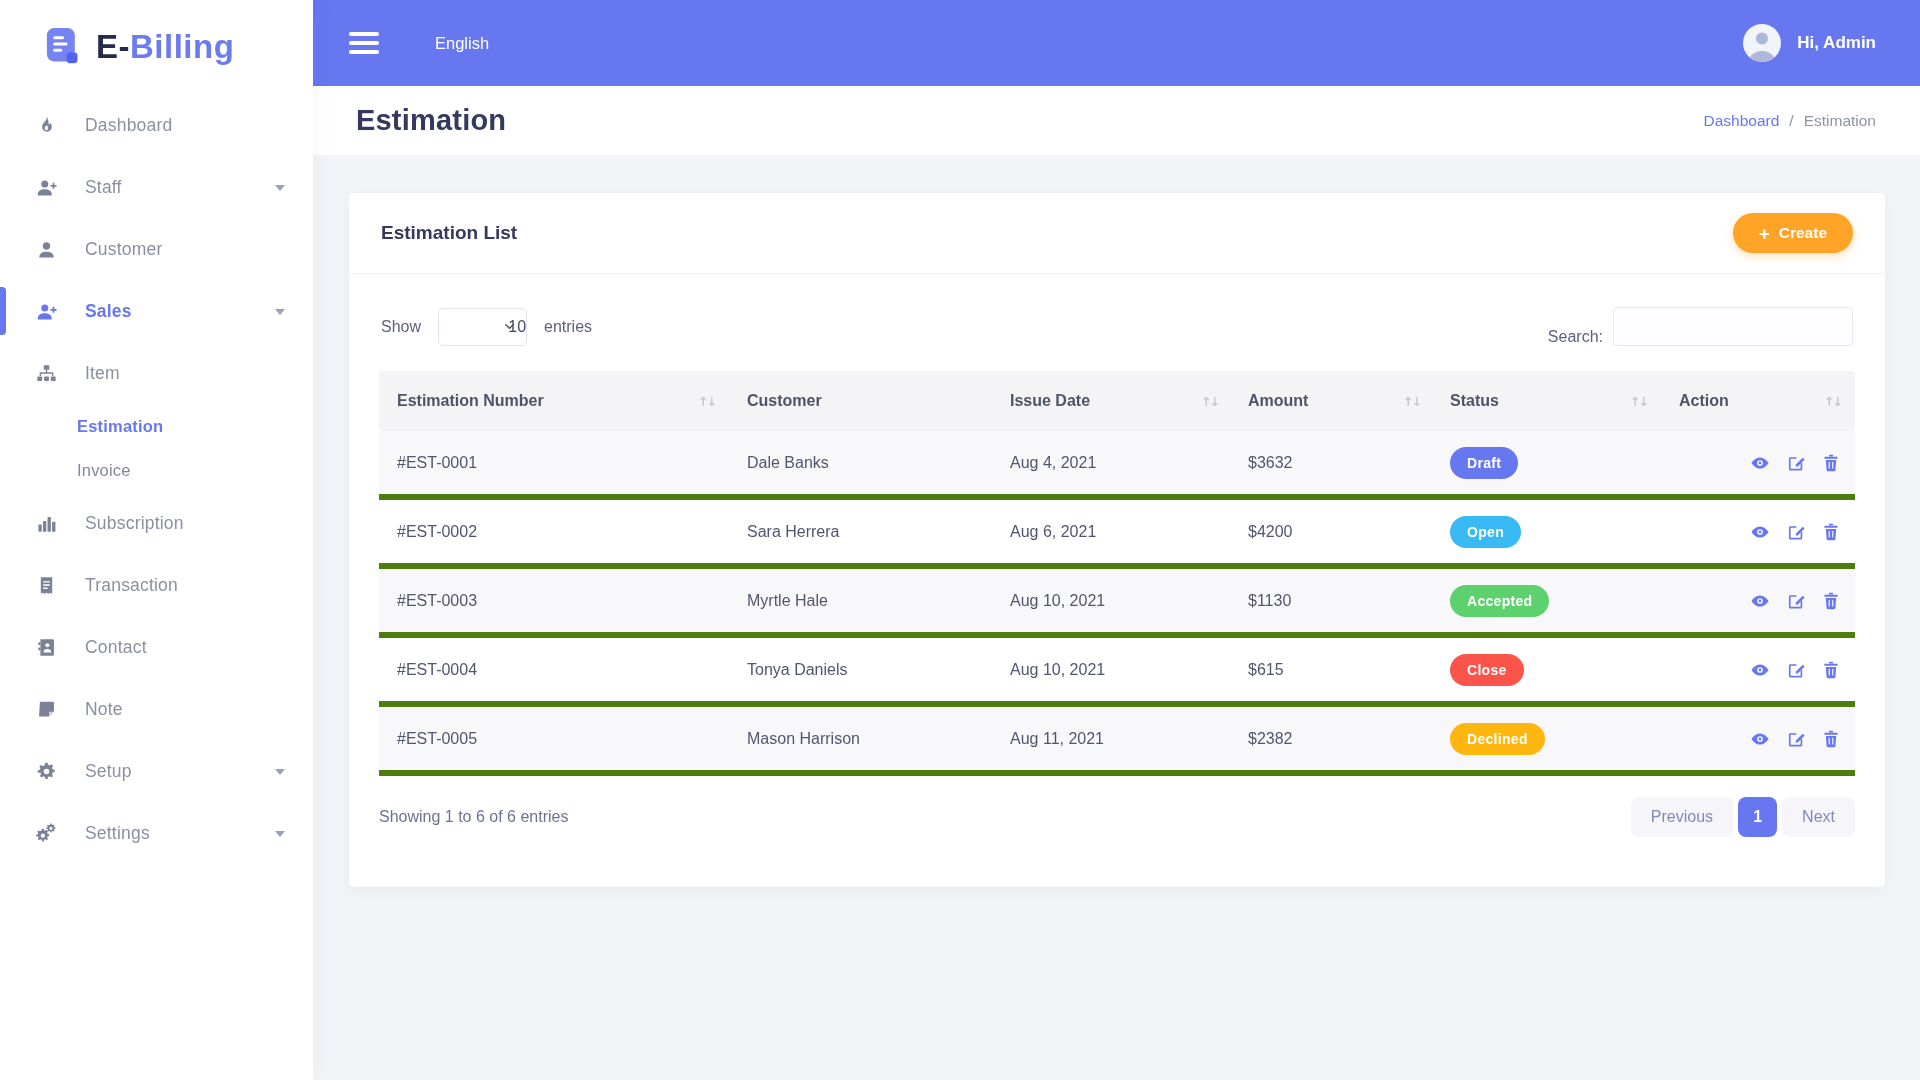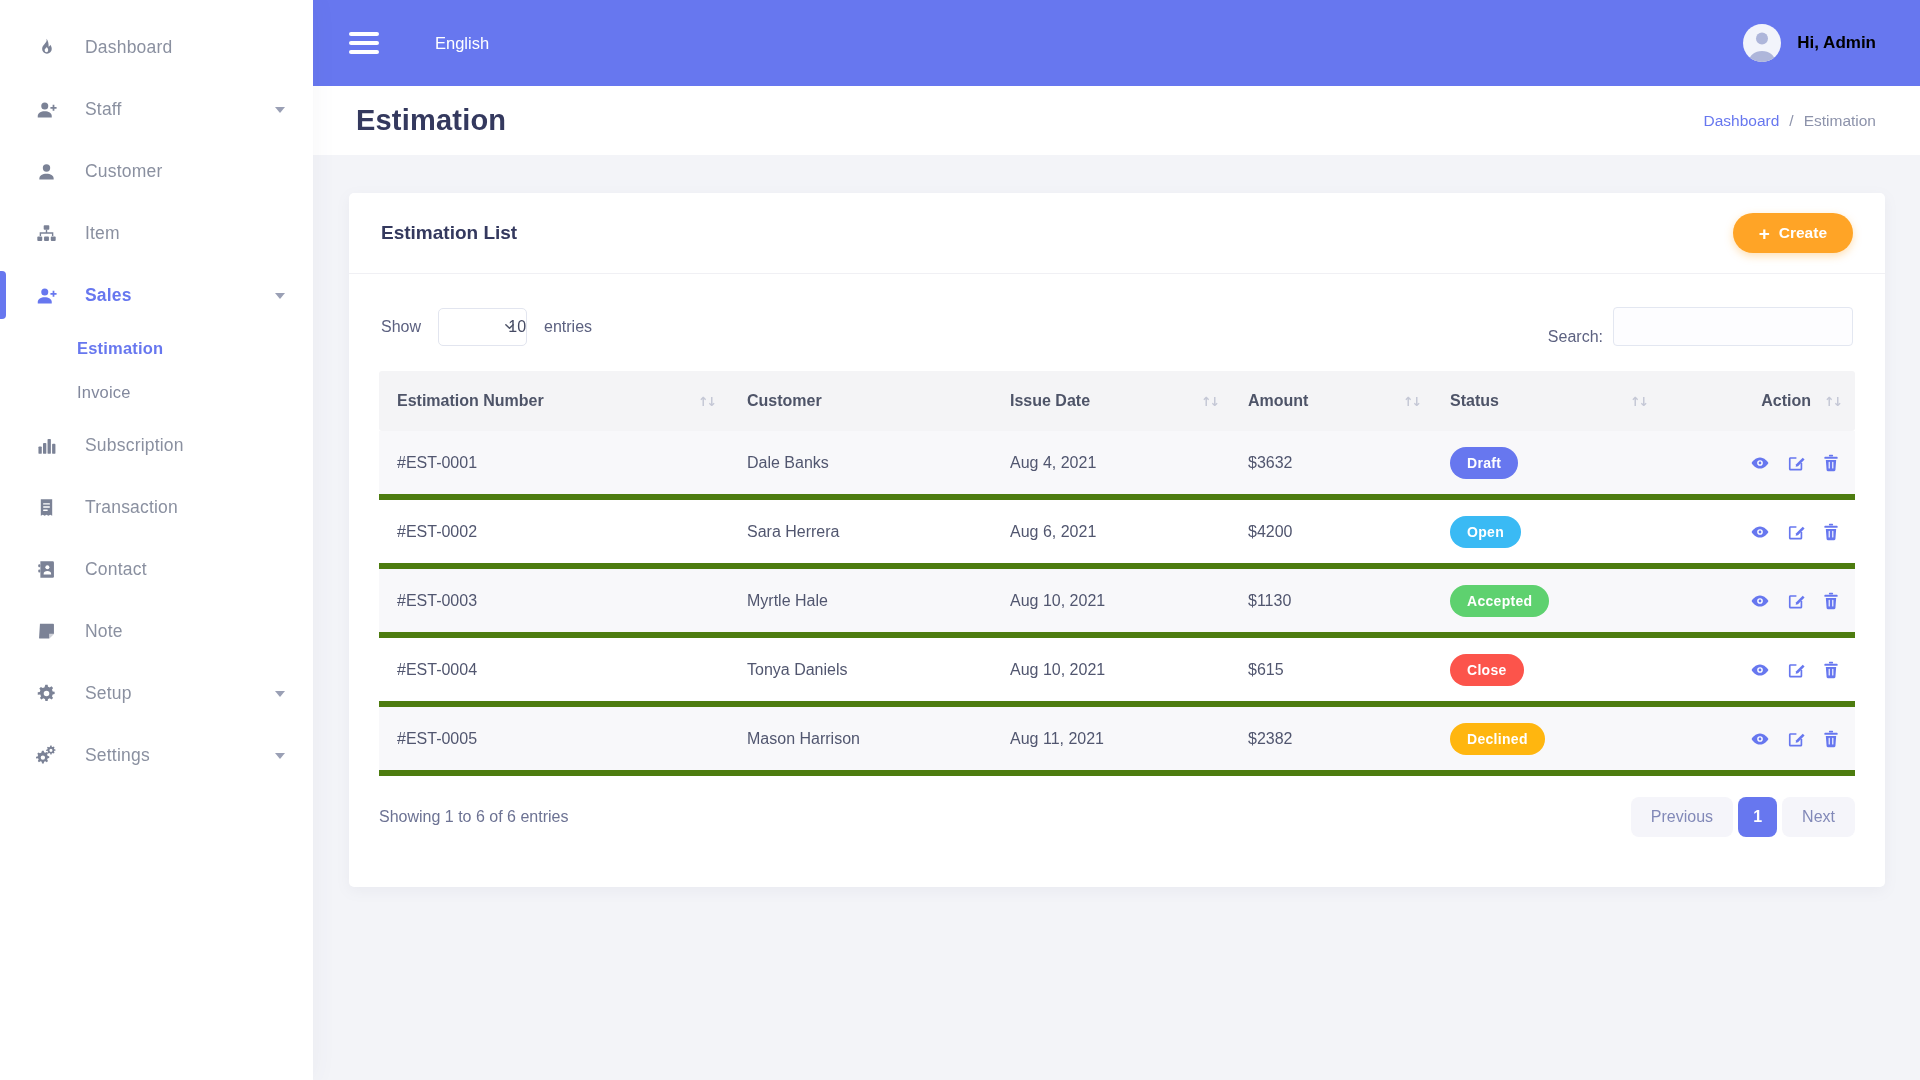--- a/index.html
+++ b/index.html
@@ -28,21 +28,21 @@
   .s-item.sub.active .s-label{color:#6777ef;font-weight:700;}
   
   .topbar{position:absolute;left:313px;top:0;right:0;height:86px;background:#6777ef;z-index:2;
           display:flex;align-items:center;}
   .hamburger{margin-left:36px;width:30px;height:22px;display:flex;flex-direction:column;justify-content:space-between;cursor:pointer;}
   .hamburger span{display:block;height:3.6px;background:#fff;border-radius:2px;}
   .lang{margin-left:56px;color:#fff;font-size:16.5px;cursor:pointer;}
   .top-right{margin-left:auto;margin-right:44px;display:flex;align-items:center;gap:16px;cursor:pointer;}
   .avatar{width:38px;height:38px;border-radius:50%;background:#f2f4fb;overflow:hidden;position:relative;}
   .avatar svg{position:absolute;left:0;top:0;width:38px;height:38px;}
-  .greeting{color:#000000;font-size:17px;font-weight:700;}
+  .greeting{color:#ffffff;font-size:17px;font-weight:700;}
   
   .page-head{position:absolute;left:313px;top:86px;right:0;height:69px;background:#fff;z-index:1;
              display:flex;align-items:center;}
   .page-title{margin-left:43px;font-size:29px;font-weight:700;color:#34395e;letter-spacing:.2px;}
   .breadcrumb{margin-left:auto;margin-right:44px;font-size:15.5px;color:#8d93ab;display:flex;gap:10px;align-items:center;}
   .breadcrumb .link{color:#6777ef;cursor:pointer;}
   
   .content{position:absolute;left:313px;top:155px;right:0;bottom:0;background:#f3f4f8;}
   .card{position:absolute;left:36px;top:38px;width:1536px;height:694px;background:#fff;border-radius:5px;
         box-shadow:0 4px 14px rgba(125,130,155,.08);}
@@ -62,21 +62,21 @@
   .search-input{width:218px;height:37px;border:1px solid #e3e7f1;border-radius:4px;background:#fdfdff;
         font-size:16px;color:#454a63;padding:0 10px;outline:none;font-family:inherit;}
   
   .tbl-wrap{margin:25px 30px 0;}
   table.grid{width:1476px;border-collapse:collapse;table-layout:fixed;}
   table.grid th{height:60px;background:#f4f4f6;text-align:left;font-size:16px;font-weight:700;color:#4e5468;
         padding:0 0 0 18px;position:relative;cursor:pointer;}
   table.grid th .sort{position:absolute;right:14px;top:50%;transform:translateY(-50%);
         font-family:"DejaVu Sans",sans-serif;font-size:12.5px;color:#c5c8d6;letter-spacing:-2px;}
   table.grid th:nth-of-type(1){border-radius:3px 0 0 3px;}
-  table.grid th:nth-of-type(6){text-align:right;padding-right:44px;border-radius:0 3px 3px 0;}
+  table.grid th:nth-of-type(6){text-align:left;padding-right:44px;border-radius:0 3px 3px 0;}
   table.grid td{height:63px;font-size:16px;color:#51566f;padding:0 0 0 18px;border-bottom:6px solid #4d7c0f;}
   table.grid tbody tr:nth-of-type(odd){background:#f8f8fa;}
   table.grid td:nth-of-type(4),table.grid th:nth-of-type(4){padding-left:16px;}
   table.grid td:nth-of-type(5),table.grid th:nth-of-type(5){padding-left:16px;}
   table.grid td.actions{text-align:right;padding-right:14px;white-space:nowrap;}
   .badge{display:inline-block;padding:8px 17px;border-radius:30px;color:#fff;font-size:14px;font-weight:700;
         letter-spacing:.3px;}
   .act{display:inline-block;width:20px;height:20px;margin-left:11px;color:#6777ef;cursor:pointer;vertical-align:middle;}
   .act svg{width:20px;height:20px;fill:currentColor;}
   
@@ -162,20 +162,30 @@
         <path d="M5.8 8.4h12.4l-.9 12a1.5 1.5 0 0 1-1.5 1.4H8.2a1.5 1.5 0 0 1-1.5-1.4z"></path>
         <rect x="9.1" y="10.6" width="1.6" height="8" rx=".7" fill="#fff" opacity=".85"></rect>
         <rect x="13.3" y="10.6" width="1.6" height="8" rx=".7" fill="#fff" opacity=".85"></rect>
       </symbol>
   </defs>
 </svg>
 
 <div class="stage">
 
   <aside class="sidebar">
+    <div class="brand">
+      <svg width="36" height="42" viewBox="0 0 40 44">
+        <rect x="1" y="1" width="31" height="37" rx="8" fill="#7584f2"></rect>
+        <rect x="8" y="10" width="12" height="3.4" rx="1.7" fill="#fff"></rect>
+        <rect x="8" y="17" width="16" height="3.4" rx="1.7" fill="#fff"></rect>
+        <rect x="8" y="24" width="10" height="3.4" rx="1.7" fill="#fff"></rect>
+        <rect x="23" y="28" width="12" height="12" rx="3.5" fill="#5463e8"></rect>
+      </svg>
+      <div class="brand-text"><span class="b1">E-</span><span class="b2">Billing</span></div>
+    </div>
     <nav class="menu">
 
         <div class="s-item">
           <span class="s-icon">
             <svg viewBox="0 0 24 24">
               <use href="#i-fire"></use>
             </svg>
           </span>
           <span class="s-label">Dashboard</span>
 
@@ -194,38 +204,38 @@
         <div class="s-item">
           <span class="s-icon">
             <svg viewBox="0 0 24 24">
               <use href="#i-user"></use>
             </svg>
           </span>
           <span class="s-label">Customer</span>
 
         </div>
 
-        <div class="s-item">
-          <span class="s-icon">
-            <svg viewBox="0 0 24 24">
-              <use href="#i-sitemap"></use>
-            </svg>
-          </span>
-          <span class="s-label">Item</span>
-
-        </div>
-
         <div class="s-item active">
           <span class="s-icon">
             <svg viewBox="0 0 24 24">
               <use href="#i-user-plus"></use>
             </svg>
           </span>
           <span class="s-label">Sales</span>
           <span class="caret"></span>
+        </div>
+
+        <div class="s-item">
+          <span class="s-icon">
+            <svg viewBox="0 0 24 24">
+              <use href="#i-sitemap"></use>
+            </svg>
+          </span>
+          <span class="s-label">Item</span>
+
         </div>
 
         <div class="s-item active sub">
 
           <span class="s-label">Estimation</span>
 
         </div>
 
         <div class="s-item sub">
 

